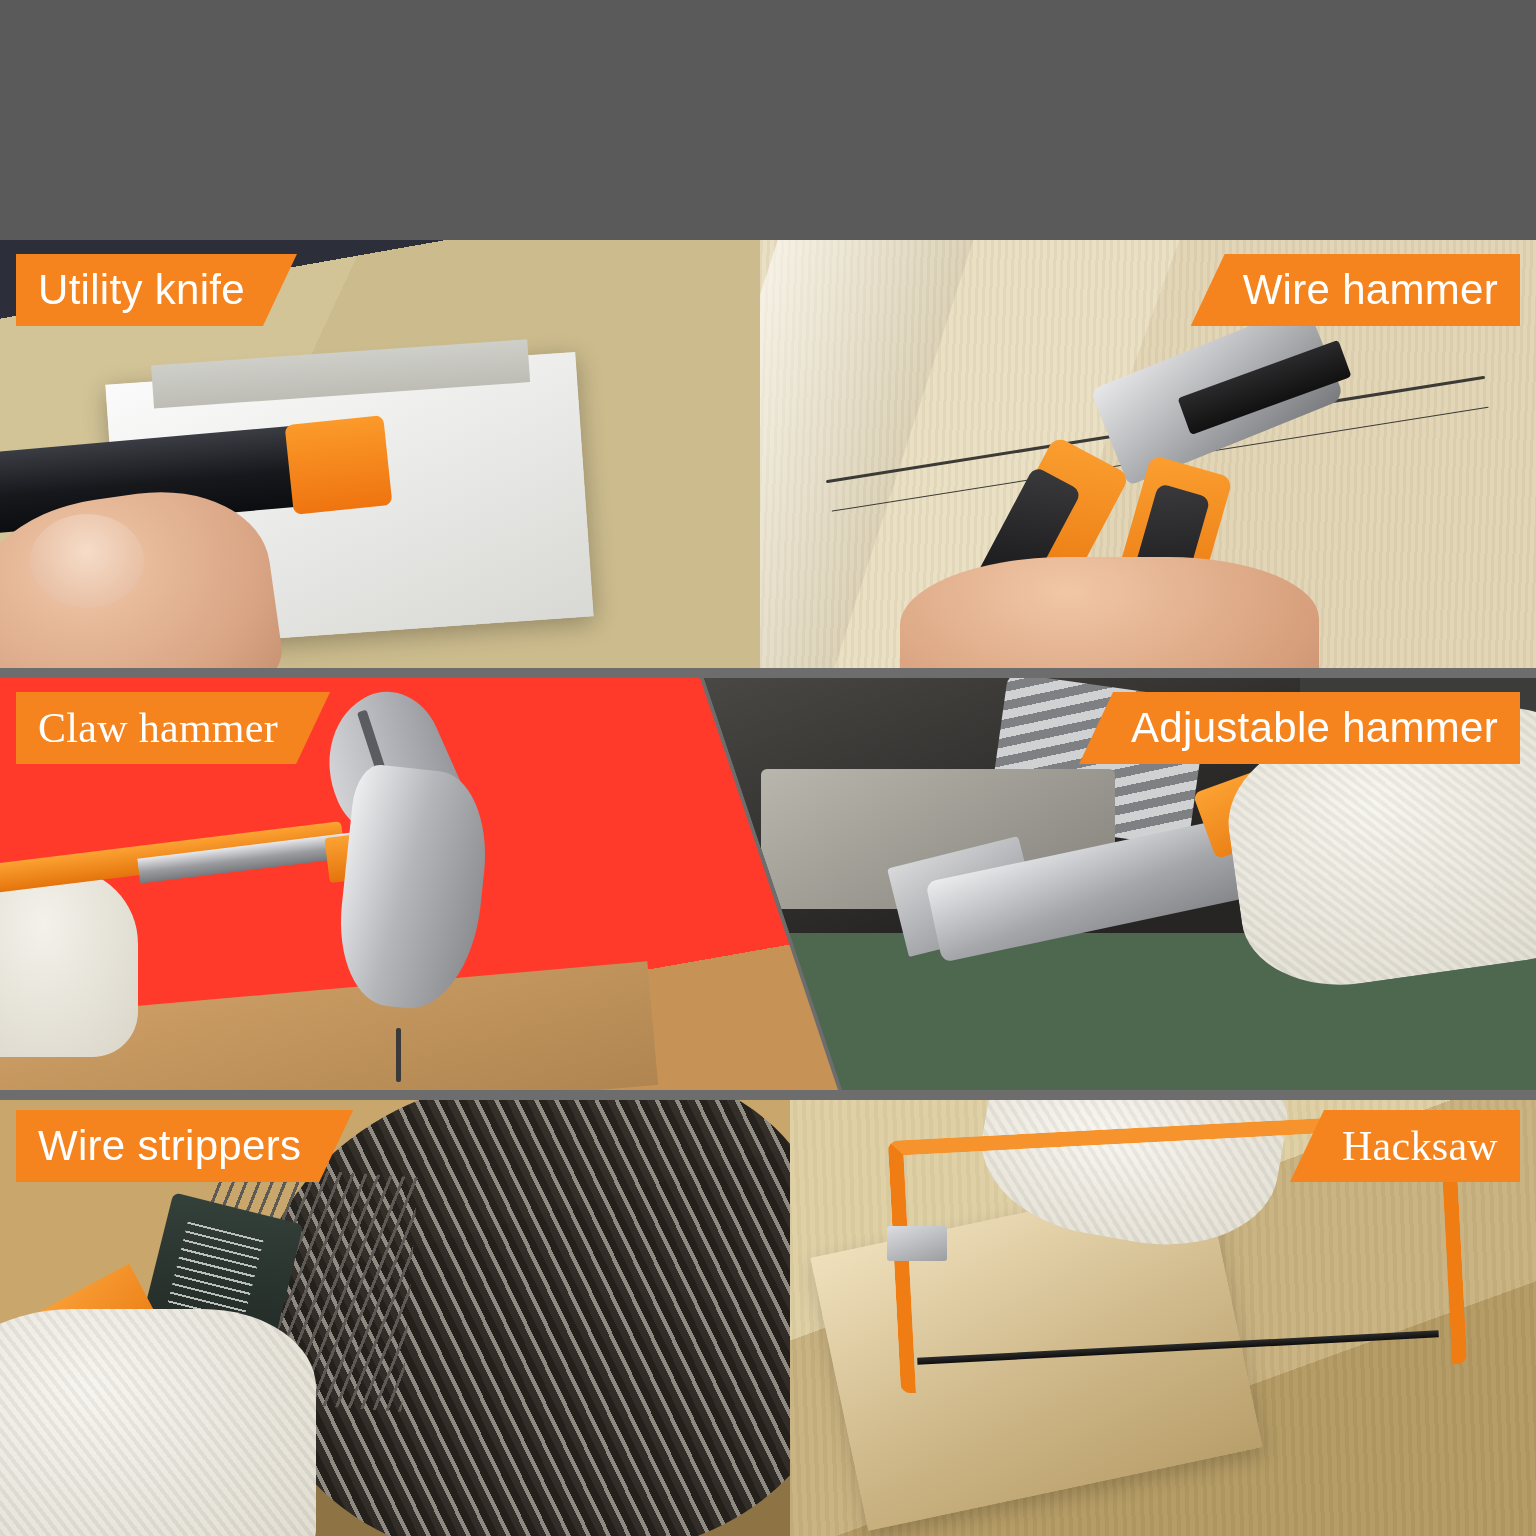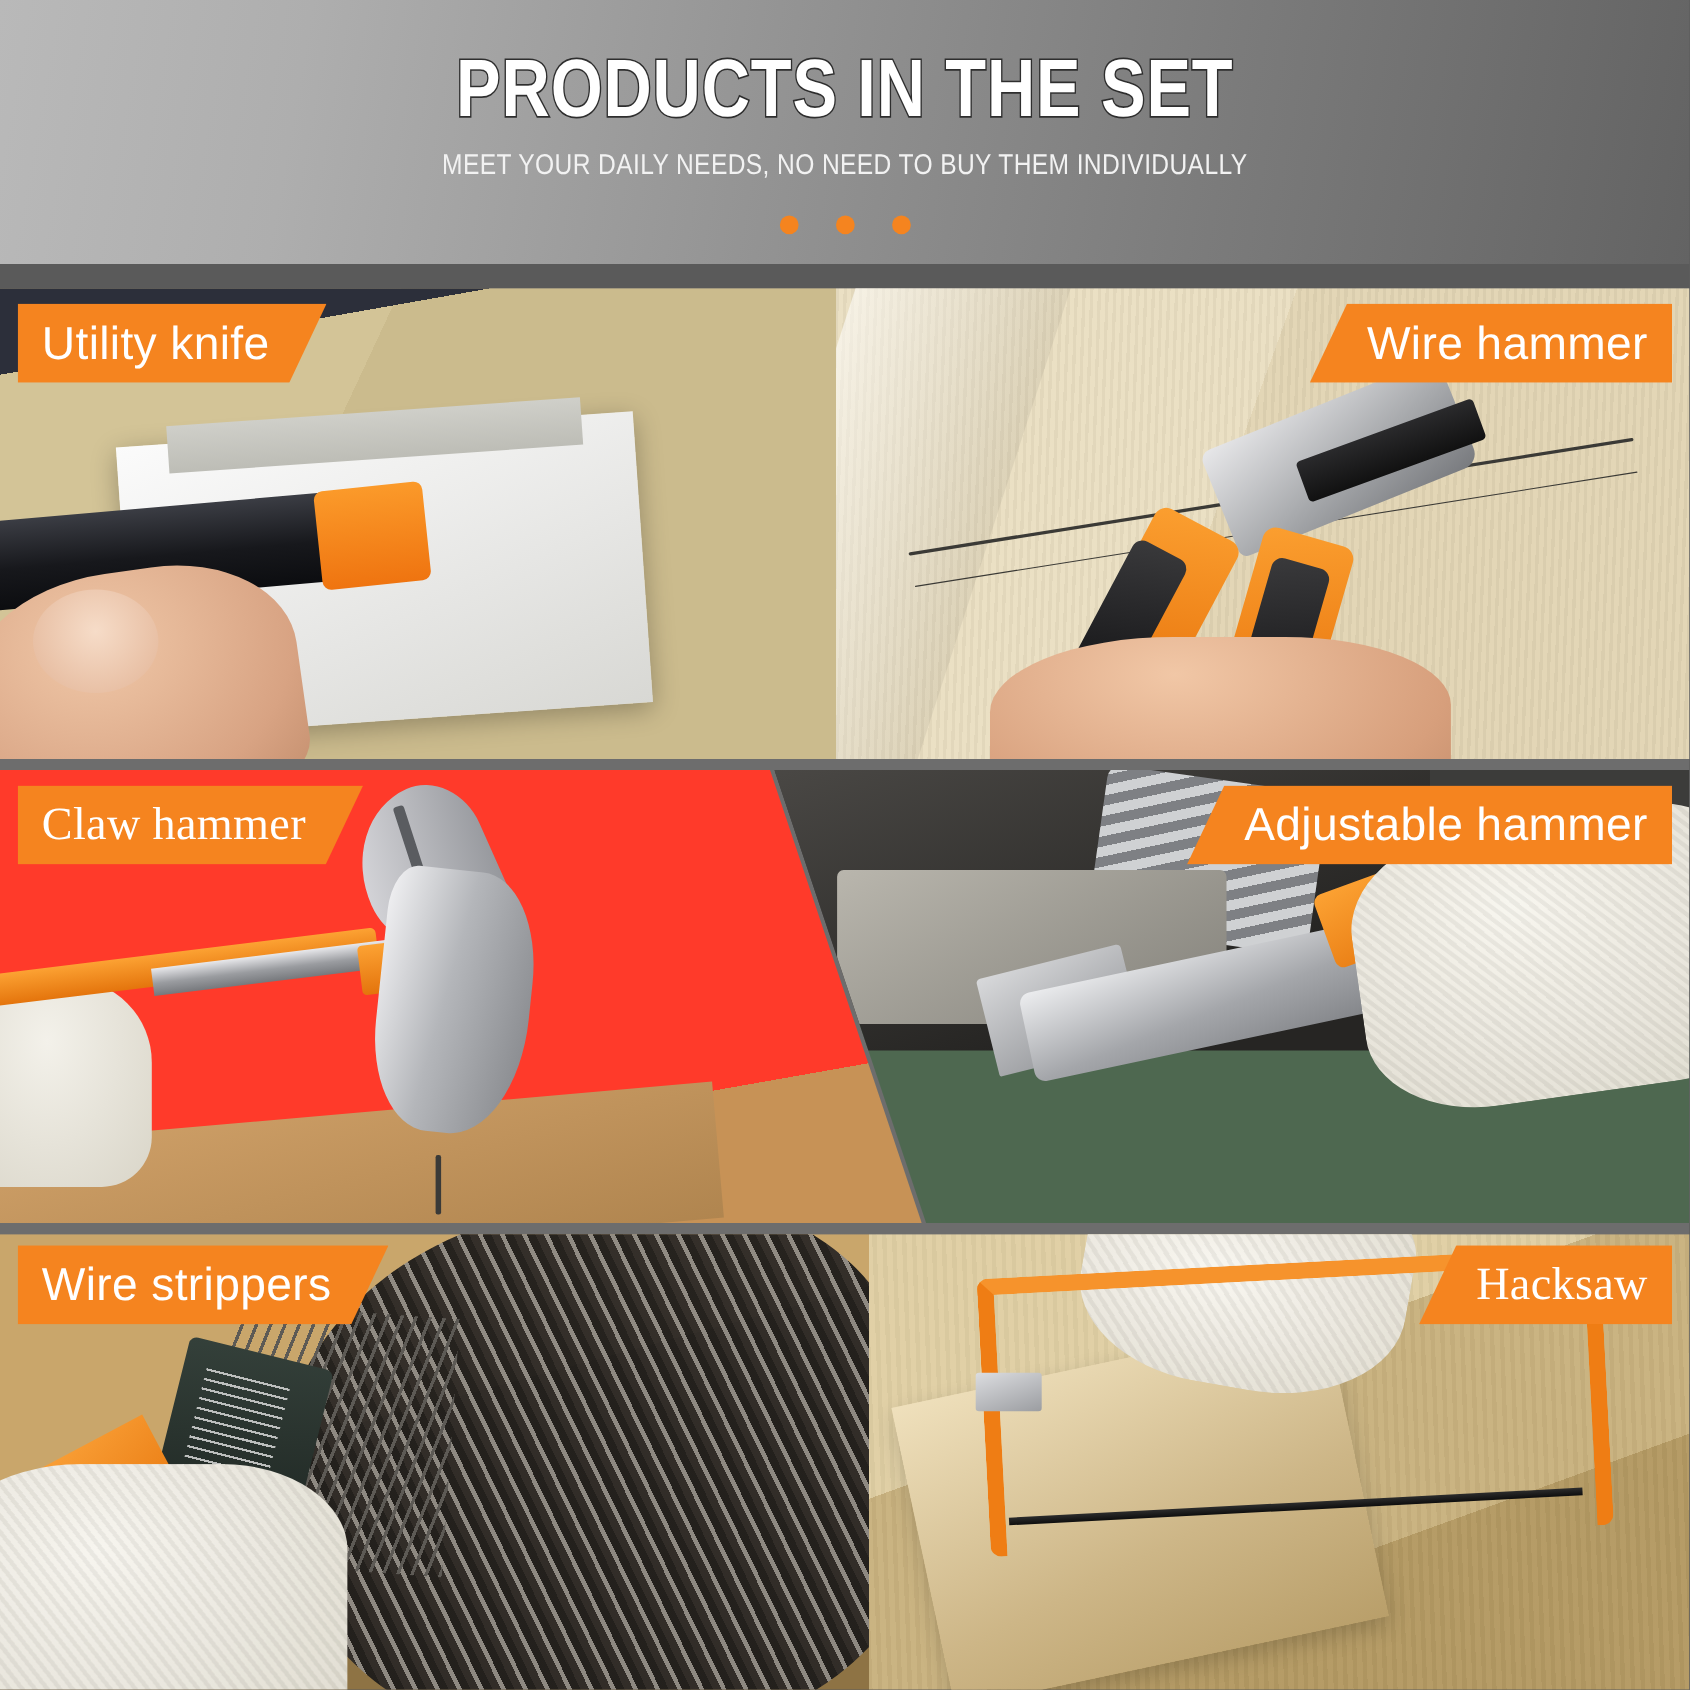--- a/index.html
+++ b/index.html
@@ -40,21 +40,21 @@
     transform-origin:center center;
     white-space:nowrap;
   }
   .dots{
     position:absolute; left:0; top:196px; width:1536px;
     display:flex; justify-content:center; align-items:center; gap:34px;
   }
   .dot{ width:17px; height:17px; border-radius:50%; background:#f5841f; }
 
   
-  .grid{ position:absolute; left:0; top:240px; width:1536px; height:996px; background:#6d6d6d;margin-top:22px; }
+  .grid{ position:absolute; left:0; top:240px; width:1536px; height:996px; background:#6d6d6d; }
 
   .row{ position:absolute; left:0; width:1536px; overflow:hidden; }
   .row1{ top:0;   height:428px; }
   .row2{ top:438px; height:412px; }
   .row3{ top:860px; height:436px; }
 
   .panel{ position:absolute; top:0; height:100%; overflow:hidden; }
 
   
   .ph{ position:absolute; inset:0; }
@@ -330,29 +330,20 @@
     right:16px;
     padding:0 22px 0 52px;
     clip-path:polygon(34px 0, 100% 0, 100% 100%, 0 100%);
   }
 </style>
 </head>
 <body>
 
 <div id="page">
 
-  <div class="header">
-    <div class="header-title">PRODUCTS IN THE SET</div>
-    <div class="header-sub">MEET YOUR DAILY NEEDS, NO NEED TO BUY THEM INDIVIDUALLY</div>
-    <div class="dots">
-      <span class="dot"></span>
-      <span class="dot"></span>
-      <span class="dot"></span>
-    </div>
-  </div>
 
   <div class="grid">
 
     <div class="row row1">
 
       <div class="panel" style="left:0; width:760px;">
         <div class="ph p-knife">
           <div class="knife-box"></div>
           <div class="knife-body"></div>
           <div class="knife-orange"></div>

